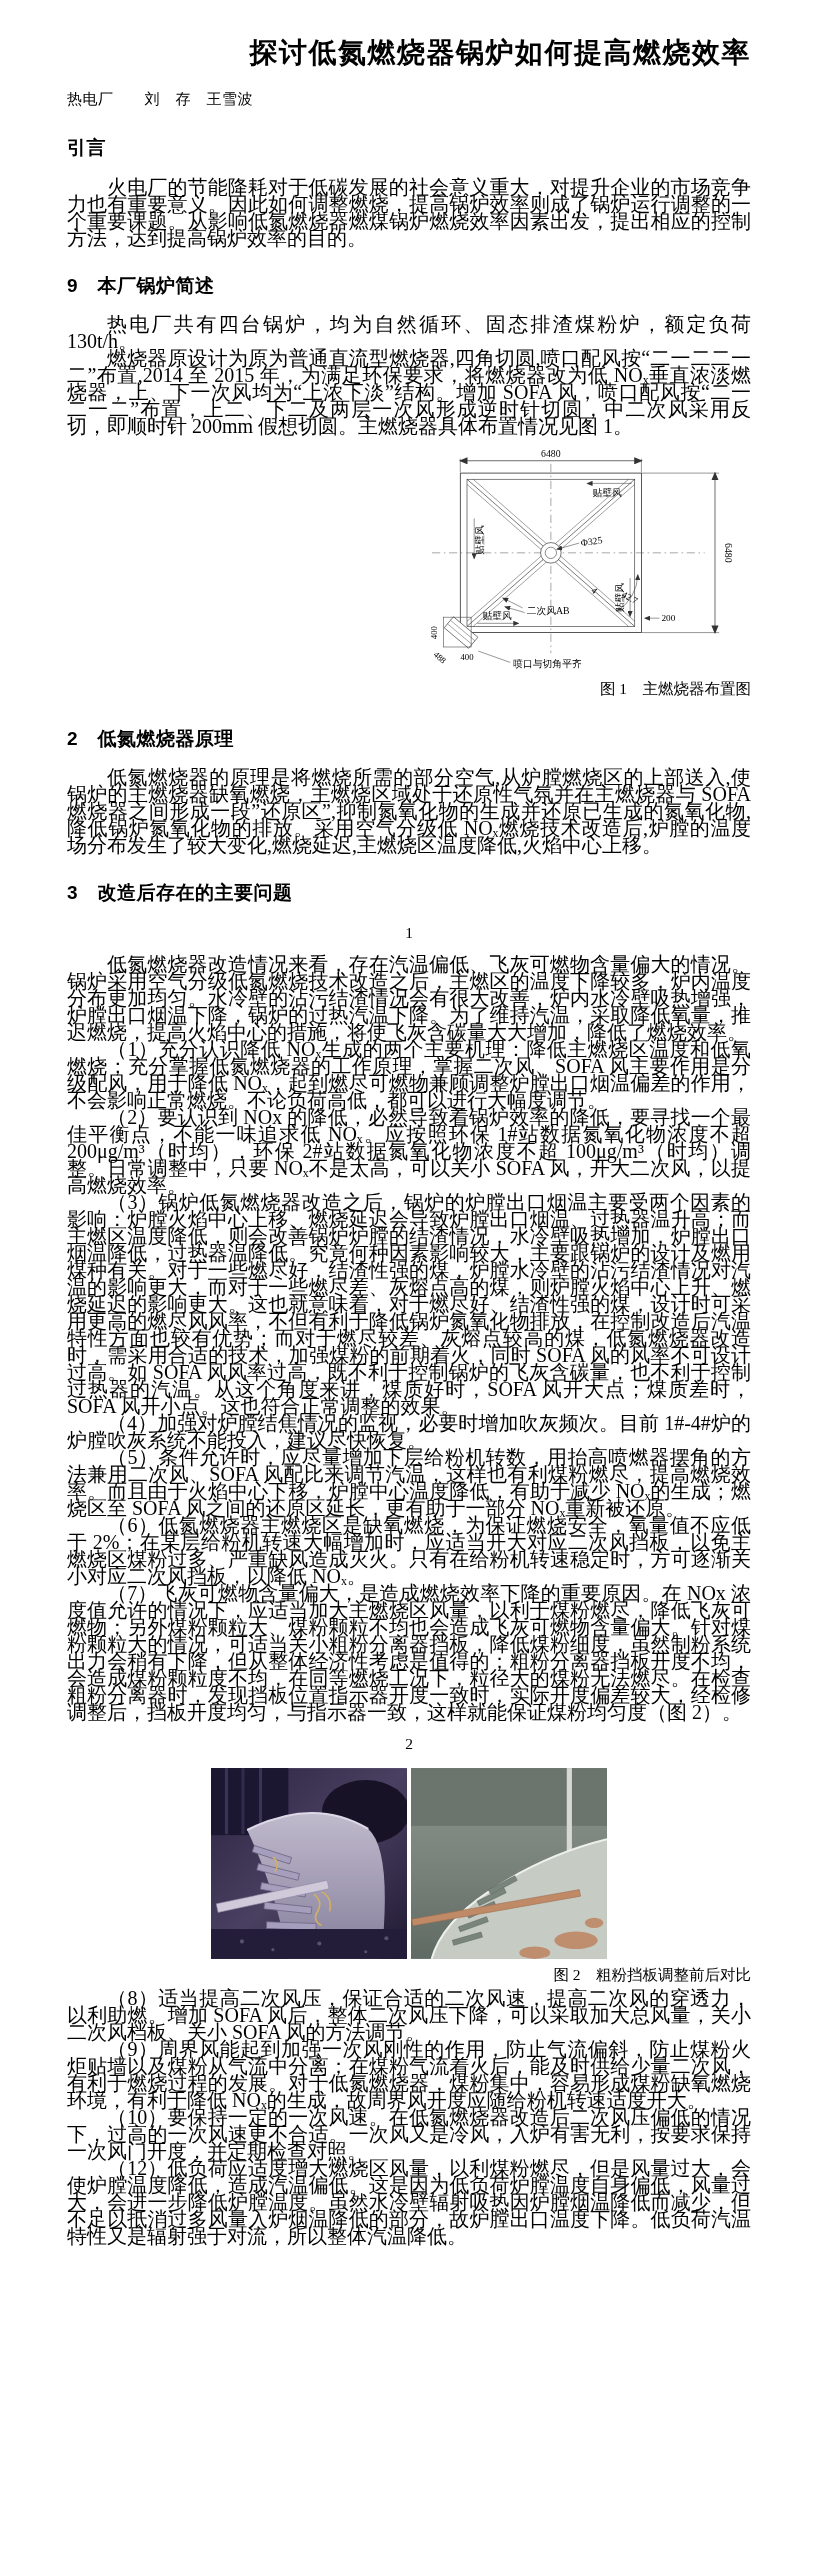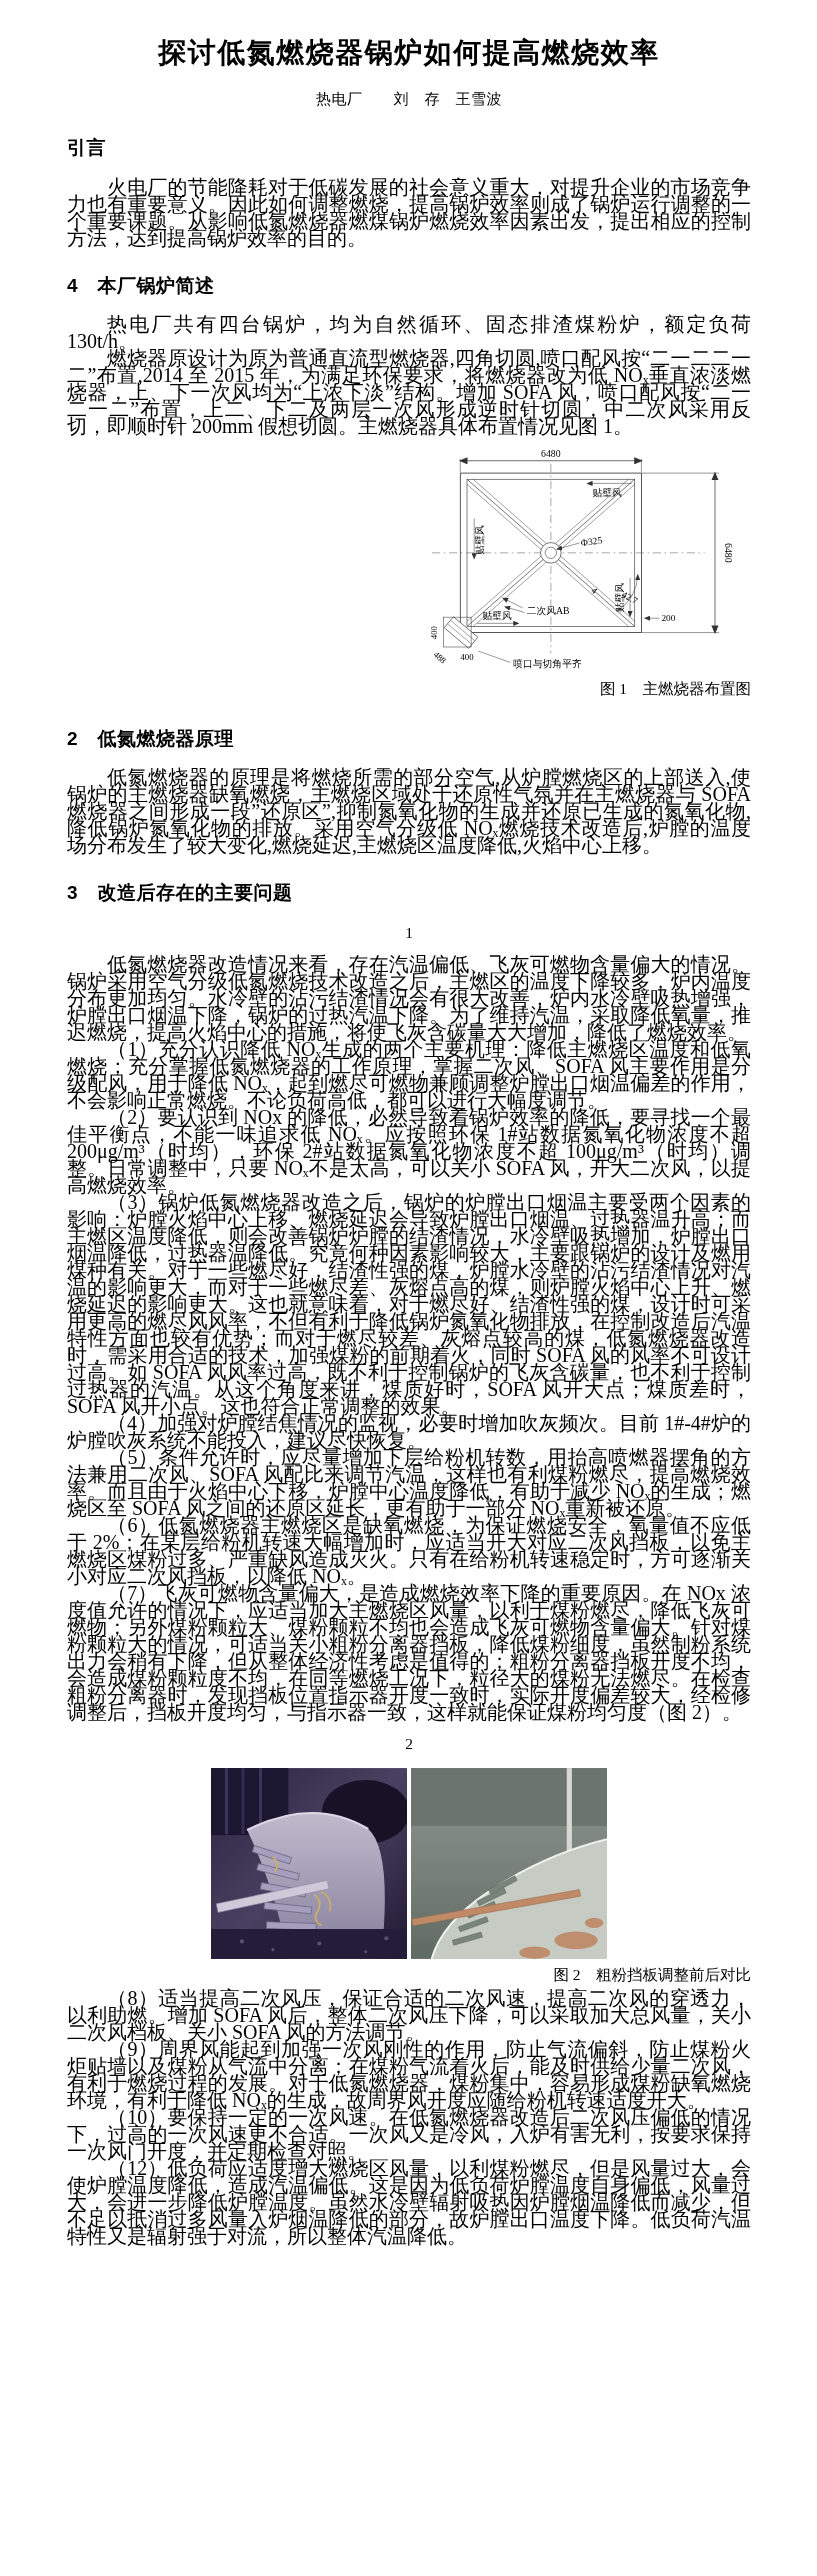--- a/index.html
+++ b/index.html
@@ -1,19 +1,19 @@
 <!DOCTYPE html>
 <html style="font-size:8.2px"><head>
 <meta charset="utf-8">
 <style>
   html,body{margin:0;padding:0;}
   body{width:818px;background:#ffffff;color:#000;font-family:"Liberation Serif",serif;}
   .page{padding:20.6px 67px 36px 67px;}
-  .title{font-family:"Liberation Sans",sans-serif;font-weight:900;font-size:28px;text-align:center;letter-spacing:1.5px;margin:13px 0 4.1px;}
-  .authors{text-align:center;font-size:15px;margin:18.5px 0 20.6px;letter-spacing:0.5px;}
+  .title{font-family:"Liberation Sans",sans-serif;font-weight:900;font-size:28px;text-align:right;letter-spacing:1.5px;margin:13px 0 4.1px;}
+  .authors{font-size:15px;margin:18.5px 0 20.6px;letter-spacing:0.5px;}
   .meta{font-size:15px;line-height:24px;text-align:justify;}
   .meta p{margin:0;text-indent:1em;}
   .blabel{font-family:"Liberation Sans",sans-serif;font-weight:bold;}
   .keywords{margin-top:2.1px;}
   h2.sec{font-family:"Liberation Sans",sans-serif;font-size:19px;font-weight:bold;margin:26px 0 17.5px;letter-spacing:0.5px;}
   p.body{font-size:20px;line-height:17px;text-align:justify;text-indent:2em;margin:0;}
   .pageno{text-align:center;font-size:15.5px;margin:14.4px 0;}
   .figure{text-align:right;margin:12.4px 0 3.1px;}
   .figcap{text-align:right;font-size:15.5px;margin:6.2px 0 4.1px;}
   .photos{display:flex;justify-content:center;gap:3.1px;margin:10.3px 0 4.1px;}
@@ -24,21 +24,21 @@
 
 <div class="page">
 
   <h1 class="title">探讨低氮燃烧器锅炉如何提高燃烧效率</h1>
   <div class="authors">热电厂　　刘　存　王雪波</div>
 
 
   <h2 class="sec">引言</h2>
   <p class="body">火电厂的节能降耗对于低碳发展的社会意义重大，对提升企业的市场竞争力也有重要意义。因此如何调整燃烧，提高锅炉效率则成了锅炉运行调整的一个重要课题。从影响低氮燃烧器燃煤锅炉燃烧效率因素出发，提出相应的控制方法，达到提高锅炉效率的目的。</p>
 
-  <h2 class="sec">4　本厂锅炉简述</h2>
+  <h2 class="sec">9　本厂锅炉简述</h2>
   <p class="body">热电厂共有四台锅炉，均为自然循环、固态排渣煤粉炉，额定负荷 130t/h。</p>
   <p class="body">燃烧器原设计为原为普通直流型燃烧器,四角切圆,喷口配风按“二一二二一二”布置,2014 至 2015 年，为满足环保要求，将燃烧器改为低 NOₓ垂直浓淡燃烧器，上、下一次风均为“上浓下淡”结构。增加 SOFA 风，喷口配风按“二一二一二”布置，上二、下二及两层一次风形成逆时针切圆，中二次风采用反切，即顺时针 200mm 假想切圆。主燃烧器具体布置情况见图 1。</p>
 
   <div class="figure">
     <svg width="355" height="223" viewBox="0 0 690 432">
       <defs>
         <marker id="arrL" markerWidth="12" markerHeight="10" refX="2" refY="5" orient="auto">
             <path d="M12,0 L0,5 L12,10 z" fill="#333"></path>
           </marker>
         <marker id="arrR" markerWidth="12" markerHeight="10" refX="10" refY="5" orient="auto">

